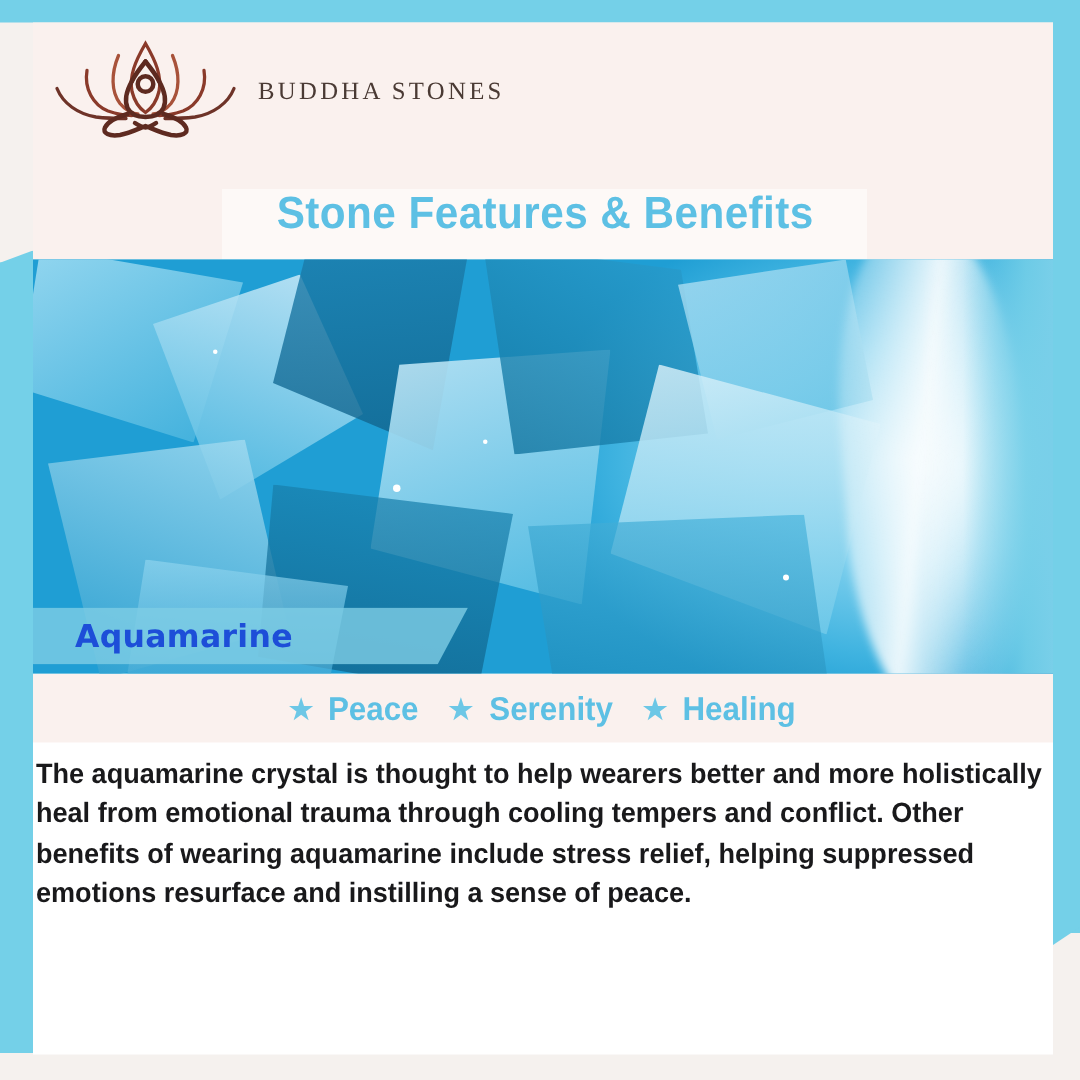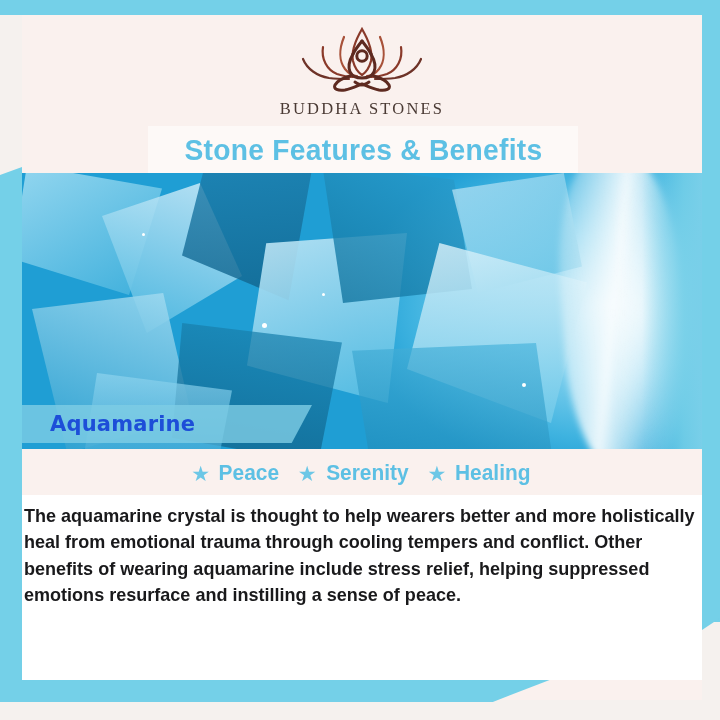--- a/index.html
+++ b/index.html
@@ -47,37 +47,37 @@
     background:#faf1ee;
   }
 
   
   .header {
     position:absolute; left:22px; top:15px; width:680px; height:160px;
     background:#faf1ee;
   }
   .logo-wrap {
     position:absolute; left:0; right:0; top:8px;
-    display:flex; flex-direction:column; align-items:center;
+    display:flex; align-items:center;
   }
   .logo-mark { width:150px; height:72px; display:block; }
   .logo-text {
     margin-top:4px;
     font-family:"Liberation Serif", serif;
     font-size:16.5px;
     letter-spacing:2.2px;
     color:#4a3a34;
     font-weight:400;
   }
 
   
   .title-band {
     position:absolute; left:148px; top:126px; width:430px; height:47px;
     background:#fdf9f7;
-    display:flex; align-items:center; justify-content:center;
+    display:flex; justify-content:center;
   }
   .title-text {
     font-family:"Liberation Sans Narrow","Liberation Sans", sans-serif;
     font-weight:bold;
     font-size:30px;
     color:#5dc0e4;
     letter-spacing:0.3px;
     transform:scaleX(0.94);
     white-space:nowrap;
   }
@@ -176,21 +176,21 @@
   .kw { display:flex; align-items:center; gap:7px; }
   .kw-star { color:#6cc7e6; font-size:21px; line-height:1; }
   .kw-label {
     font-family:"Liberation Sans Narrow","Liberation Sans", sans-serif;
     font-weight:bold; font-size:22px; color:#5dc0e4;
     transform:scaleX(0.95);
   }
 
   
   .copy-box {
-    position:absolute; left:22px; top:495px; width:680px; height:185px;
+    position:absolute; left:22px; top:495px; width:680px; height:208px;
     background:#ffffff;
     padding:8px 14px 0 2px;
   }
   .copy {
     font-family:"Liberation Sans Narrow","Liberation Sans", sans-serif;
     font-size:18.6px;
     font-weight:bold;
     line-height:1.42;
     color:#19191b;
     transform:scaleX(0.97);

